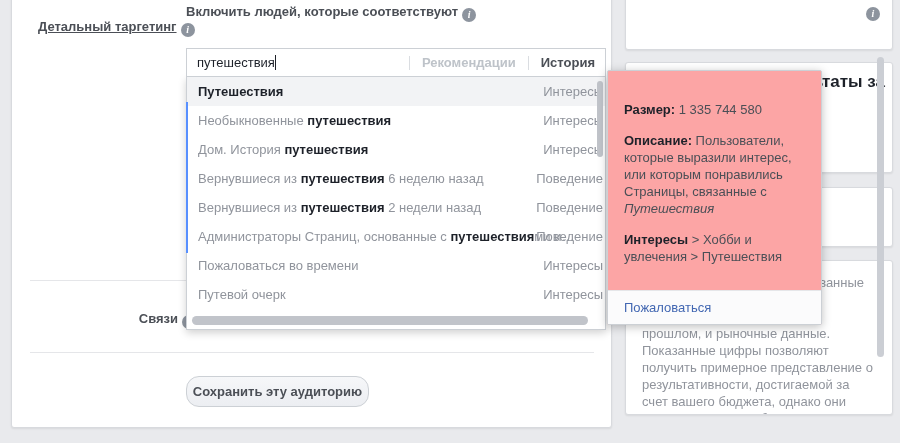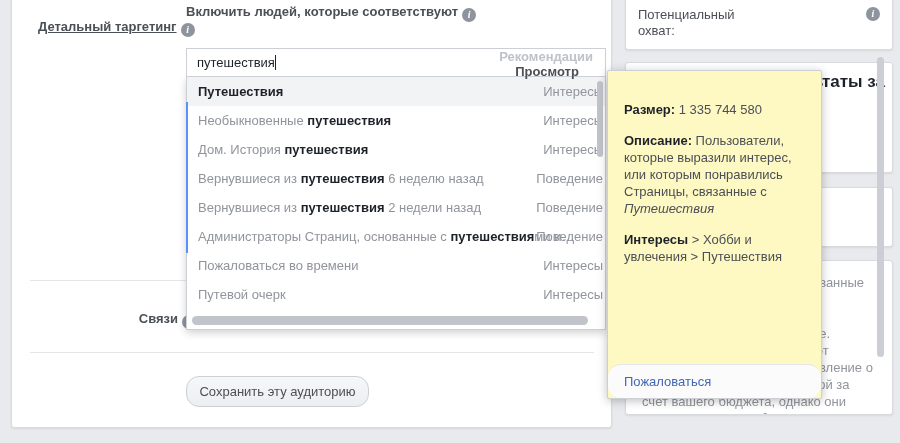--- a/index.html
+++ b/index.html
@@ -19,29 +19,29 @@
   .info-icon { display:inline-block; width:14px; height:14px; border-radius:50%; background:#8d949e; color:#fff;
                font-size:10px; font-weight:bold; line-height:14px; text-align:center; vertical-align:-2px; margin-left:4px;
                font-family:"Liberation Serif", serif; font-style:italic; }
 
   .divider { position:absolute; height:1px; background:#e5e6e9; z-index:2; }
   #divider-1 { left:30px; top:280px; width:560px; }
   #divider-2 { left:30px; top:352px; width:564px; }
 
   #save-button { position:absolute; left:186px; top:376px; width:183px; height:31px; z-index:2;
                  background:linear-gradient(#f6f7f9,#eceef2); border:1px solid #ccd0d5; border-radius:13px;
-                 font-weight:normal; color:#4b4f56; font-size:13px; text-align:center; line-height:29px; cursor:pointer;
+                 font-weight:bold; color:#4b4f56; font-size:13px; text-align:center; line-height:29px; cursor:pointer;
                  font-family:"Liberation Sans", sans-serif; }
 
   
   #search-box { position:absolute; left:186px; top:48px; width:420px; height:29px; background:#fff;
                 border:1px solid #ccd0d5; z-index:11; display:flex; align-items:center; }
   #search-text { padding-left:10px; color:#1d2129; }
   #text-cursor { display:inline-block; width:1px; height:15px; background:#1d2129; vertical-align:-3px; }
-  #search-actions { margin-left:auto; display:flex; align-items:center; height:100%;flex-direction:column; }
+  #search-actions { margin-left:auto; display:flex; align-items:center; height:100%; }
   .action-sep { width:1px; height:14px; background:#dadde1; }
   #recommendations-btn { color:#bec3c9; font-weight:bold; padding:0 12px; cursor:default; }
   #browse-btn { color:#4b4f56; font-weight:bold; padding:0 10px 0 12px; cursor:pointer; }
 
   
   #suggestion-dropdown { position:absolute; left:186px; top:77px; width:420px; height:253px; background:#fff;
                          border:1px solid #ccd0d5; border-top:none; box-shadow:0 3px 8px rgba(0,0,0,.18); z-index:10; }
   .sugg-row { position:relative; height:29px; line-height:29px; padding-left:11px; white-space:nowrap; overflow:hidden; cursor:pointer; }
   .sugg-row.selected { background:#f2f3f5; }
   .sugg-row .g { color:#90949c; }
@@ -62,28 +62,28 @@
   #results-heading { position:absolute; right:7px; top:9px; font-size:17px; font-weight:bold; color:#1d2129; white-space:nowrap; }
 
   #mid-card { left:625px; top:187px; width:268px; height:60px; z-index:1; }
 
   #disclaimer-card { left:625px; top:260px; width:268px; height:155px; z-index:1; overflow:hidden; }
   #disclaimer-text { padding:13px 16px 0 16px; color:#90949c; line-height:17px; }
 
   #right-scrollbar { position:absolute; left:877px; top:57px; width:7px; height:300px; border-radius:4px; background:#cbced4; z-index:3; }
 
   
-  #interest-tooltip { position:absolute; left:607px; top:70px; width:215px; height:329px; background:#fef9c3;
+  #interest-tooltip { position:absolute; left:607px; top:70px; width:215px; height:255px; background:#fca5a5;
                       border:1px solid #ccd0d5; border-radius:2px; box-shadow:0 2px 10px rgba(0,0,0,.25); z-index:20; }
   #interest-tooltip .tt-body { padding:30px 16px 0 16px; line-height:17px; color:#4b4f56; }
   #interest-tooltip p { margin-bottom:14px; }
   #interest-tooltip .tt-bold { font-weight:bold; color:#1d2129; }
   #interest-tooltip .tt-italic { font-style:italic; }
   #tooltip-footer { position:absolute; left:0; right:0; bottom:0; height:34px; border-top:1px solid #e5e6e9;
-                    background:#fbfbfc; line-height:33px; padding-left:16px;border-radius:13px; }
+                    background:#fbfbfc; line-height:33px; padding-left:16px; }
   #report-link { color:#4267b2; cursor:pointer; text-decoration:none; }
 </style>
 </head>
 <body>
 
 <div id="main-card" class="card"></div>
 
 <div id="detailed-label-wrap" class="field-label">
   <span>Детальный таргетинг</span><span class="info-icon">i</span>
 </div>
@@ -101,21 +101,21 @@
 
 <button id="save-button">Сохранить эту аудиторию</button>
 
 <div id="search-box">
   <span id="search-text">путешествия</span>
     <span id="text-cursor"></span>
   <div id="search-actions">
     <span class="action-sep"></span>
     <span id="recommendations-btn">Рекомендации</span>
     <span class="action-sep"></span>
-    <span id="browse-btn">Просмотр</span>
+    <span id="browse-btn">История</span>
   </div>
 </div>
 
 <div id="suggestion-dropdown">
   <div id="suggestion-list">
       <div class="sugg-row selected"><span class="b">Путешествия</span><span class="sugg-cat" style="background: rgb(242, 243, 245);">Интересы</span></div>
       <div class="sugg-row"><span class="g">Необыкновенные </span><span class="b">путешествия</span><span class="sugg-cat">Интересы</span></div>
       <div class="sugg-row"><span class="g">Дом. История </span><span class="b">путешествия</span><span class="sugg-cat">Интересы</span></div>
       <div class="sugg-row"><span class="g">Вернувшиеся из </span><span class="b">путешествия</span><span class="g"> 6 неделю назад</span><span class="sugg-cat">Поведение</span></div>
       <div class="sugg-row"><span class="g">Вернувшиеся из </span><span class="b">путешествия</span><span class="g"> 2 недели назад</span><span class="sugg-cat">Поведение</span></div>
@@ -124,21 +124,20 @@
       <div class="sugg-row"><span class="g">Путевой очерк</span><span class="sugg-cat">Интересы</span></div>
     </div>
   <div id="dropdown-vscroll"></div>
   <div id="dropdown-hscroll-track">
     <div id="dropdown-hscroll"></div>
   </div>
 </div>
 <div id="focus-strip"></div>
 
 <div id="reach-card" class="card">
-  <div id="reach-label">Потенциальный охват:</div>
   <span class="info-icon" id="reach-info">i</span>
 </div>
 
 <div id="results-card" class="card">
   <div id="results-heading">Расчетные результаты за</div>
 </div>
 
 <div id="mid-card" class="card"></div>
 
 <div id="disclaimer-card" class="card">

